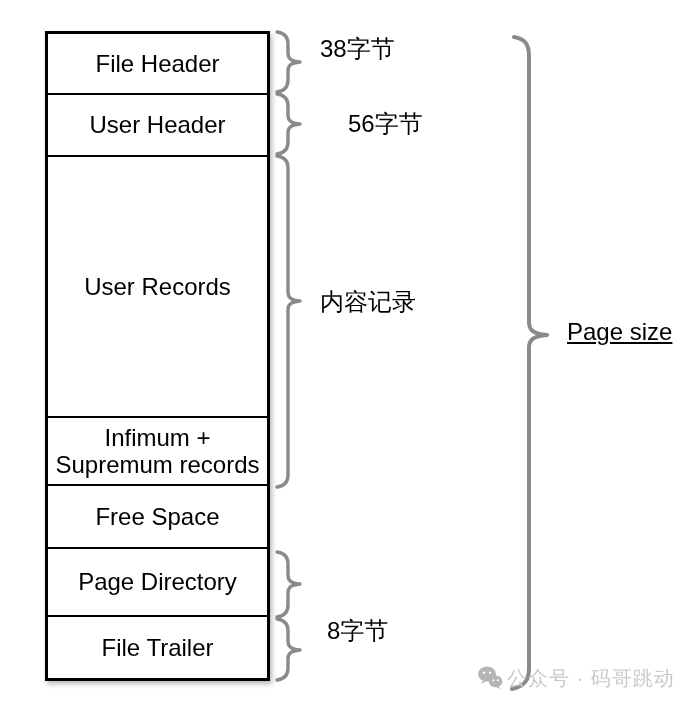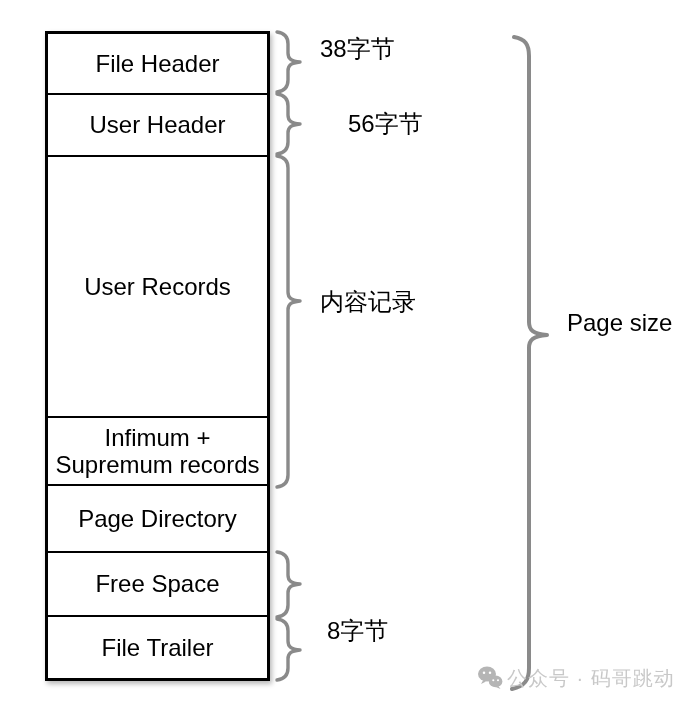--- a/index.html
+++ b/index.html
@@ -76,39 +76,39 @@
 <body>
 
 <div class="canvas">
 
   <div class="stack">
     <div class="cell h1">File Header</div>
     <div class="cell h2">User Header</div>
     <div class="cell h4">User Records</div>
     <div class="cell h3">Infimum +
 Supremum records</div>
+    <div class="cell h5">Free Space</div>
     <div class="cell h6">Page Directory</div>
-    <div class="cell h5">Free Space</div>
     <div class="cell h7">File Trailer</div>
   </div>
 
   <svg class="braces-svg" width="692" height="706" viewBox="0 0 692 706">
     <path class="brace small" d="M277,32 C285,33 288,37 288,44 L288,53 C288,59 291,61 300,62 C291,63 288,65 288,71 L288,80 C288,87 285,91 277,92"></path>
     <path class="brace small" d="M277,94 C285,95 288,99 288,106 L288,115 C288,121 291,123 300,124 C291,125 288,127 288,133 L288,142 C288,149 285,153 277,154"></path>
     <path class="brace small" d="M277,156 C285,157 288,161 288,168 L288,292 C288,298 291,300 300,301 C291,302 288,304 288,310 L288,475 C288,482 285,486 277,487"></path>
     <path class="brace small" d="M277,552 C285,553 288,557 288,564 L288,575 C288,581 291,583 300,584 C291,585 288,587 288,593 L288,605 C288,612 285,616 277,617"></path>
     <path class="brace small" d="M277,619 C285,620 288,624 288,631 L288,641 C288,647 291,649 300,650 C291,651 288,653 288,659 L288,668 C288,675 285,679 277,680"></path>
     <path class="brace big" d="M514,37 C525,39 529,44 529,56 L529,322 C529,330 533,334 547,335 C533,336 529,340 529,348 L529,668 C529,680 525,686 512,689"></path>
   </svg>
 
   <div class="ann" style="left:320px; top:36px;">38字节</div>
   <div class="ann" style="left:320px; top:111px;margin-left:28px;">56字节</div>
   <div class="ann" style="left:320px; top:289px;">内容记录</div>
   <div class="ann" style="left:327px; top:618px;">8字节</div>
-  <div class="ann" style="left:567px; top:310px;">Page size</div>
+  <div class="ann" style="left:567px; top:319px;text-decoration:underline;">Page size</div>
 
   <div class="watermark">
     <svg class="wm-icon" viewBox="0 0 26 25">
       <ellipse cx="10" cy="9" rx="9" ry="7.6" fill="#b5b5b5"></ellipse>
       <path d="M6,15.5 L4,19 L9,16.4 Z" fill="#b5b5b5"></path>
       <circle cx="7" cy="7.8" r="1.25" fill="#ffffff"></circle>
       <circle cx="13" cy="7.8" r="1.25" fill="#ffffff"></circle>
       <ellipse cx="18.6" cy="16.4" rx="6.8" ry="5.8" fill="#b5b5b5"></ellipse>
       <path d="M21.5,21.2 L23.5,24 L18.8,22 Z" fill="#b5b5b5"></path>
       <circle cx="16.3" cy="15.2" r="1.05" fill="#ffffff"></circle>

